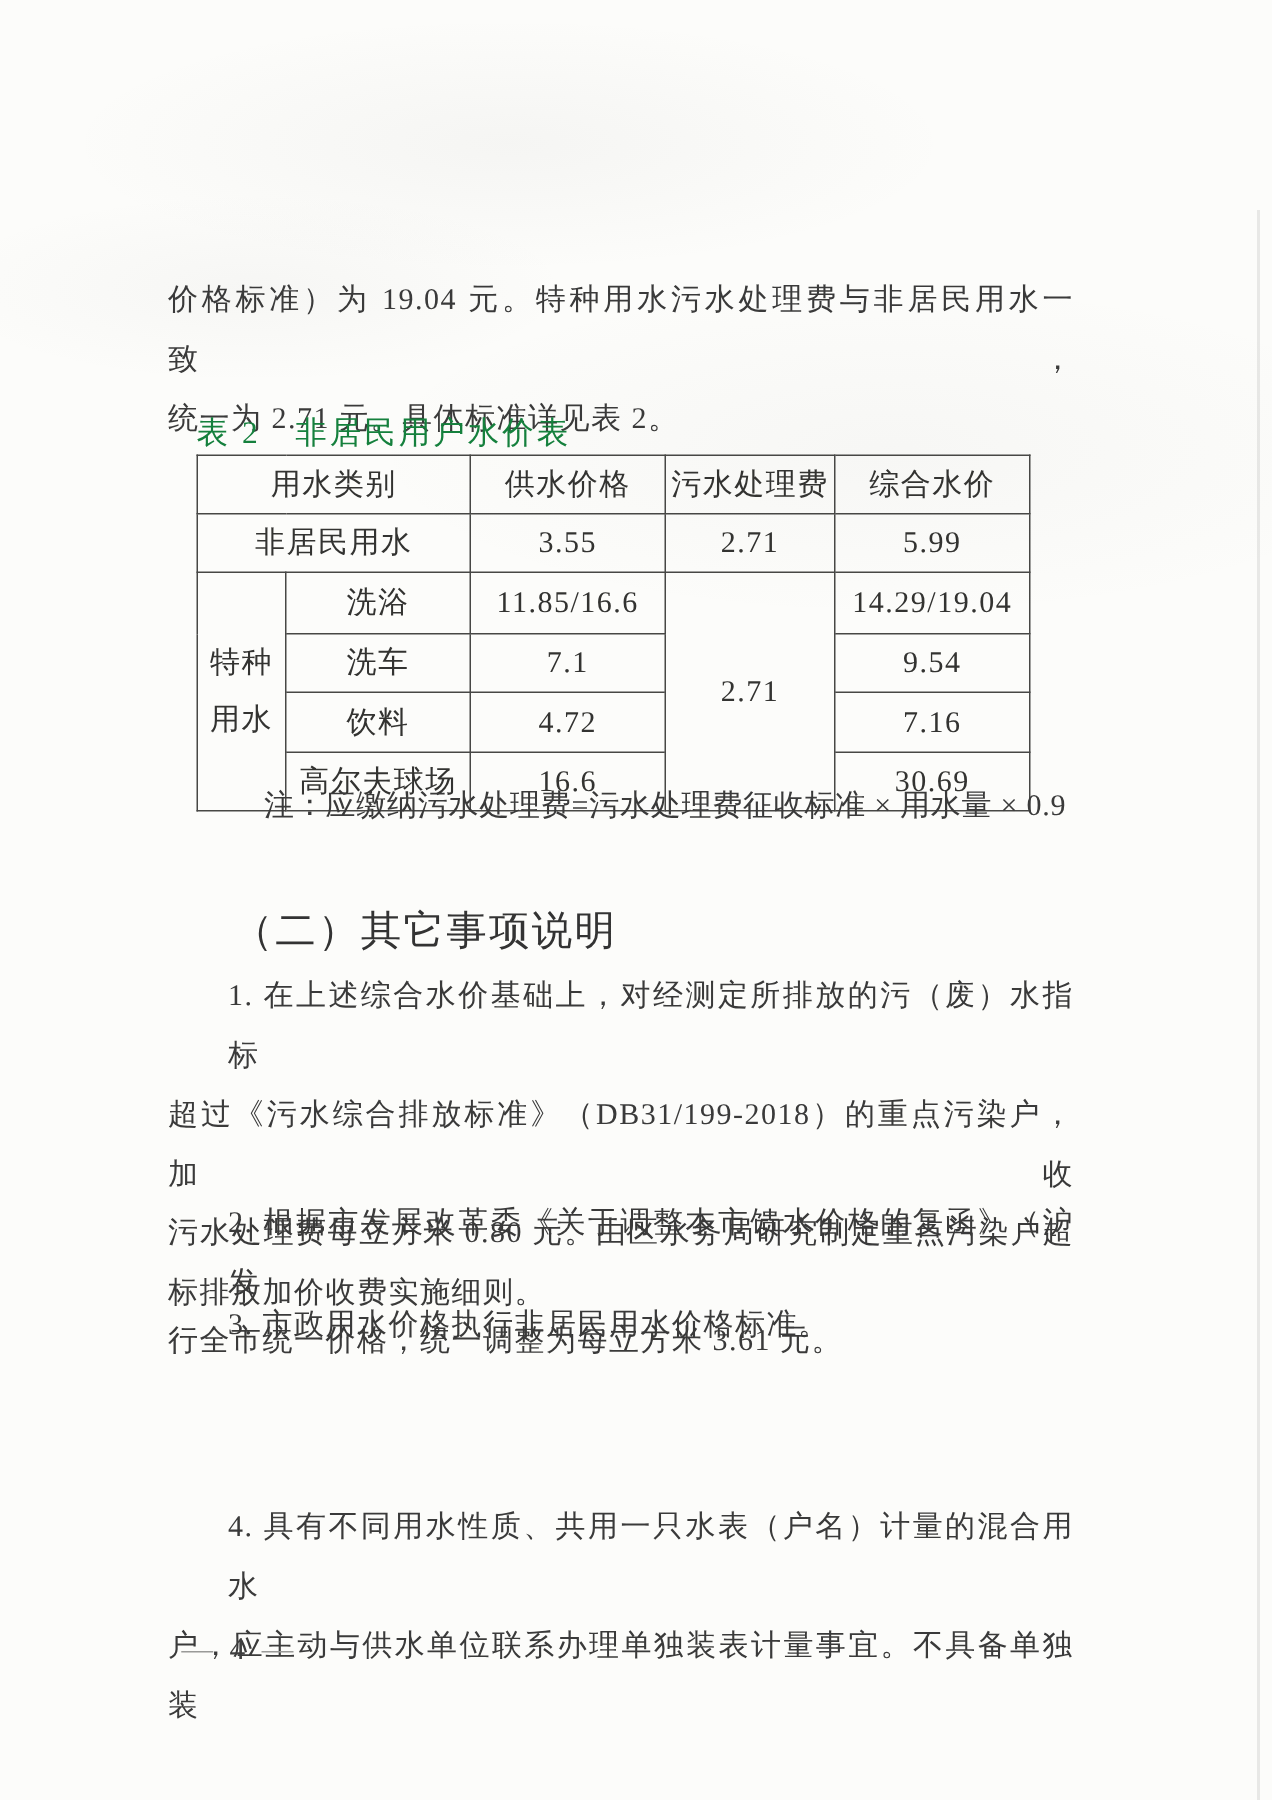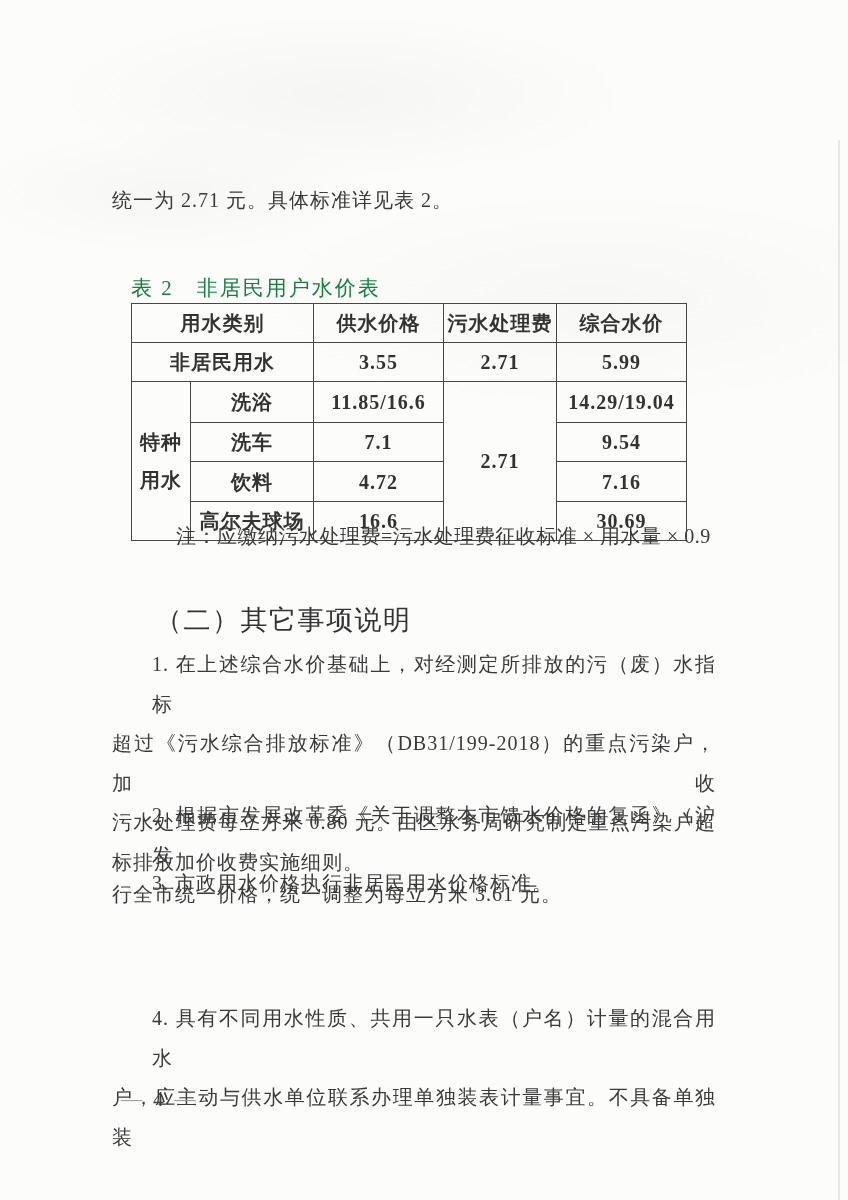--- a/index.html
+++ b/index.html
@@ -31,21 +31,21 @@
   }
   .ln{white-space:normal;}
   .j{text-align:justify;text-align-last:justify;}
   .indent{padding-left:40px;}
   .table-title{
     position:absolute;left:131px;top:274px;width:555px;
     text-align:left;font-size:21px;letter-spacing:2px;color:#15803d;
   }
   table.price{
     position:absolute;left:131px;top:303px;width:555px;
-    border-collapse:collapse;table-layout:fixed;font-weight:bold;
+    border-collapse:collapse;table-layout:fixed;
   }
   table.price td{
     border:1.6px solid #474745;
     text-align:center;vertical-align:middle;
     font-size:20px;letter-spacing:1px;color:#333331;
     padding:0;line-height:1.9;
   }
   .note{
     position:absolute;left:176px;top:523px;width:560px;
     font-size:20px;letter-spacing:0.5px;
@@ -61,20 +61,21 @@
   .footer .dash{color:#9a9a98;padding:0 9px;}
 </style>
 </head>
 <body>
 
 <div class="page">
   <div class="scan-noise"></div>
   <div class="page-edge"></div>
 
   <div class="textblock" style="top:181px;">
+    <div class="ln j">价格标准）为 19.04 元。特种用水污水处理费与非居民用水一致，</div>
     <div class="ln">统一为 2.71 元。具体标准详见表 2。</div>
   </div>
 
   <div class="table-title">表 2　非居民用户水价表</div>
 
   <table class="price">
     <colgroup>
       <col style="width:59px">
         <col style="width:123px">
         <col style="width:130px">

